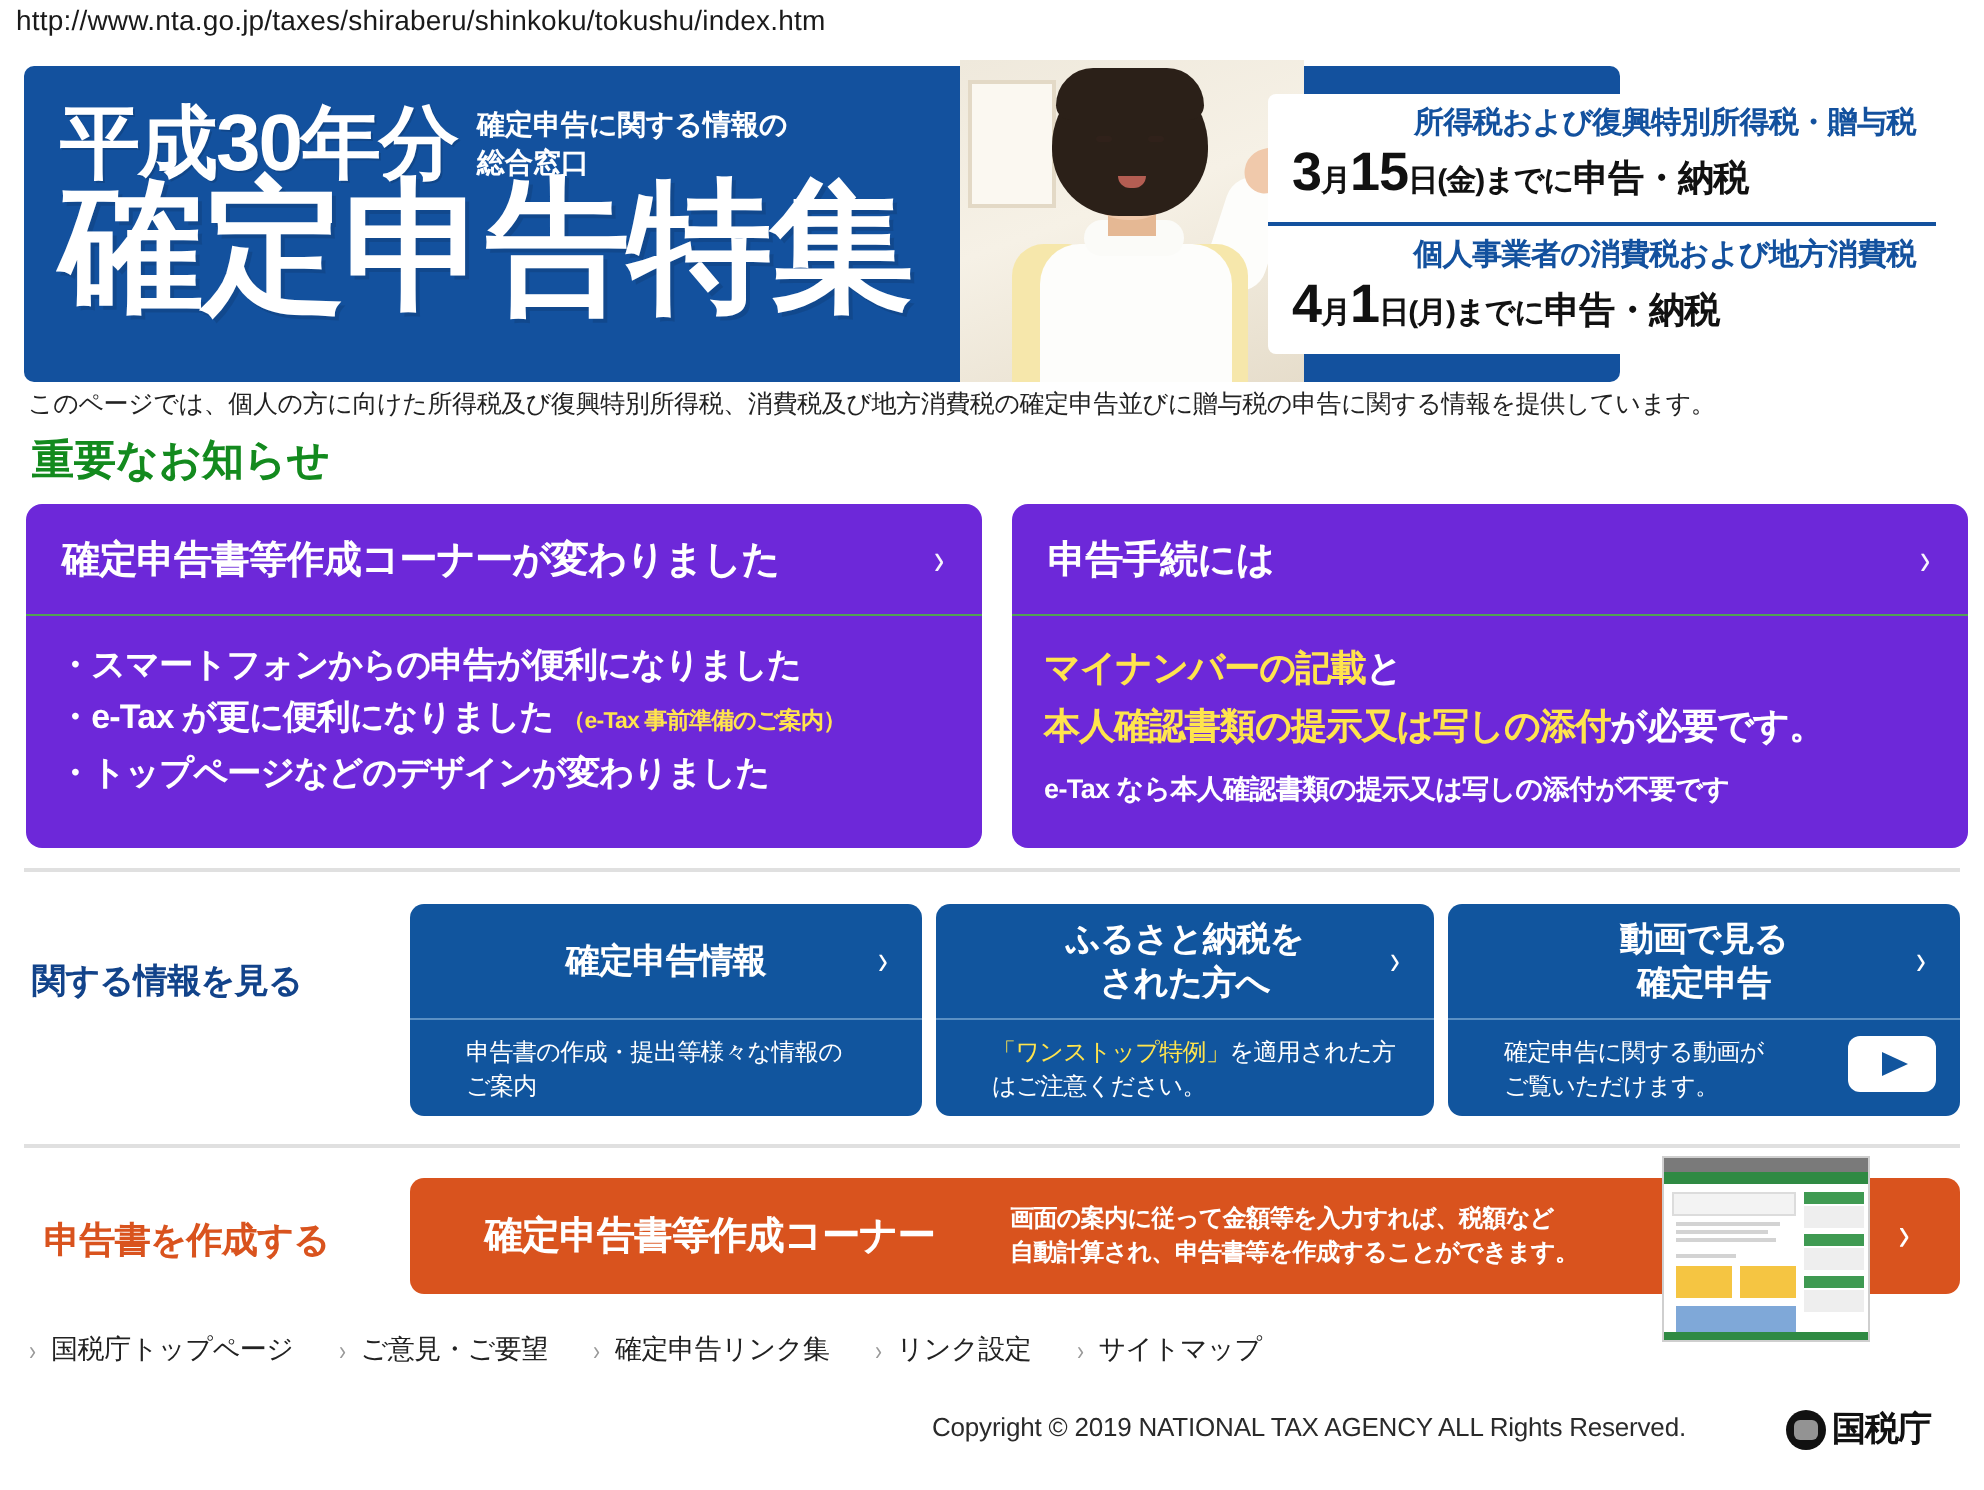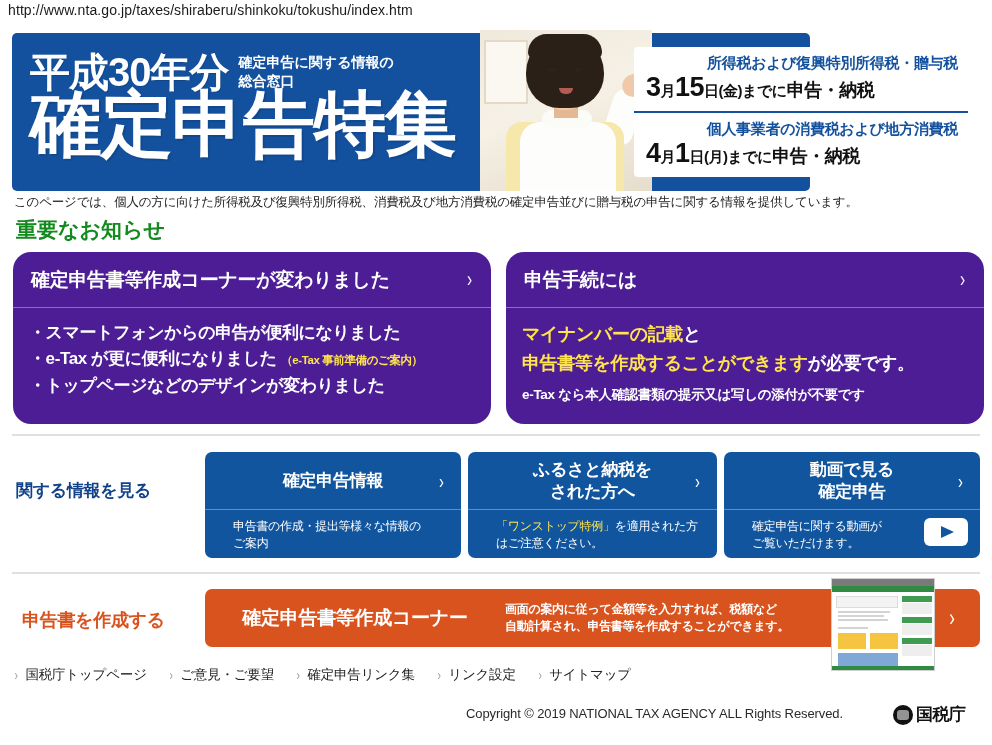--- a/index.html
+++ b/index.html
@@ -99,21 +99,21 @@
 
   
   .sec-head {
     position: absolute; left: 16px; top: 216px;
     font-size: 21px; font-weight: bold; color: #138a1e; letter-spacing: 0px;
   }
 
   
   .notice {
     position: absolute; top: 252px; width: 478px; height: 172px;
-    background: #4c1d95; border-radius: 18px; color: #ffffff;
+    background: #6d28d9; border-radius: 8px; color: #ffffff;
     display: flex; flex-direction: column;
   }
   .notice.left  { left: 13px; }
   .notice.right { left: 506px; }
   .notice-head {
     height: 56px; display: flex; align-items: center; justify-content: space-between;
     padding: 0 18px 0 18px; font-size: 19px; font-weight: bold; letter-spacing: -0.3px;
     border-bottom: 1px solid #52a055;
   }
   .chev {
@@ -292,21 +292,21 @@
   <div class="notice right">
     <div class="notice-head">
       <span>申告手続には</span>
       <span class="chev">›</span>
     </div>
     <div class="notice-body">
       <div class="nb-line2">
         <span class="yellow">マイナンバーの記載</span><span>と</span>
       </div>
       <div class="nb-line2">
-        <span class="yellow">申告書等を作成することができます</span><span>が必要です。</span>
+        <span class="yellow">本人確認書類の提示又は写しの添付</span><span>が必要です。</span>
       </div>
       <div class="nb-note">e-Tax なら本人確認書類の提示又は写しの添付が不要です</div>
     </div>
   </div>
 
   <div class="divider" style="top:434px;"></div>
 
   <div class="row-label" style="left:16px; top:478px; width:180px;">
     <div>関する情報を見る</div>
   </div>

